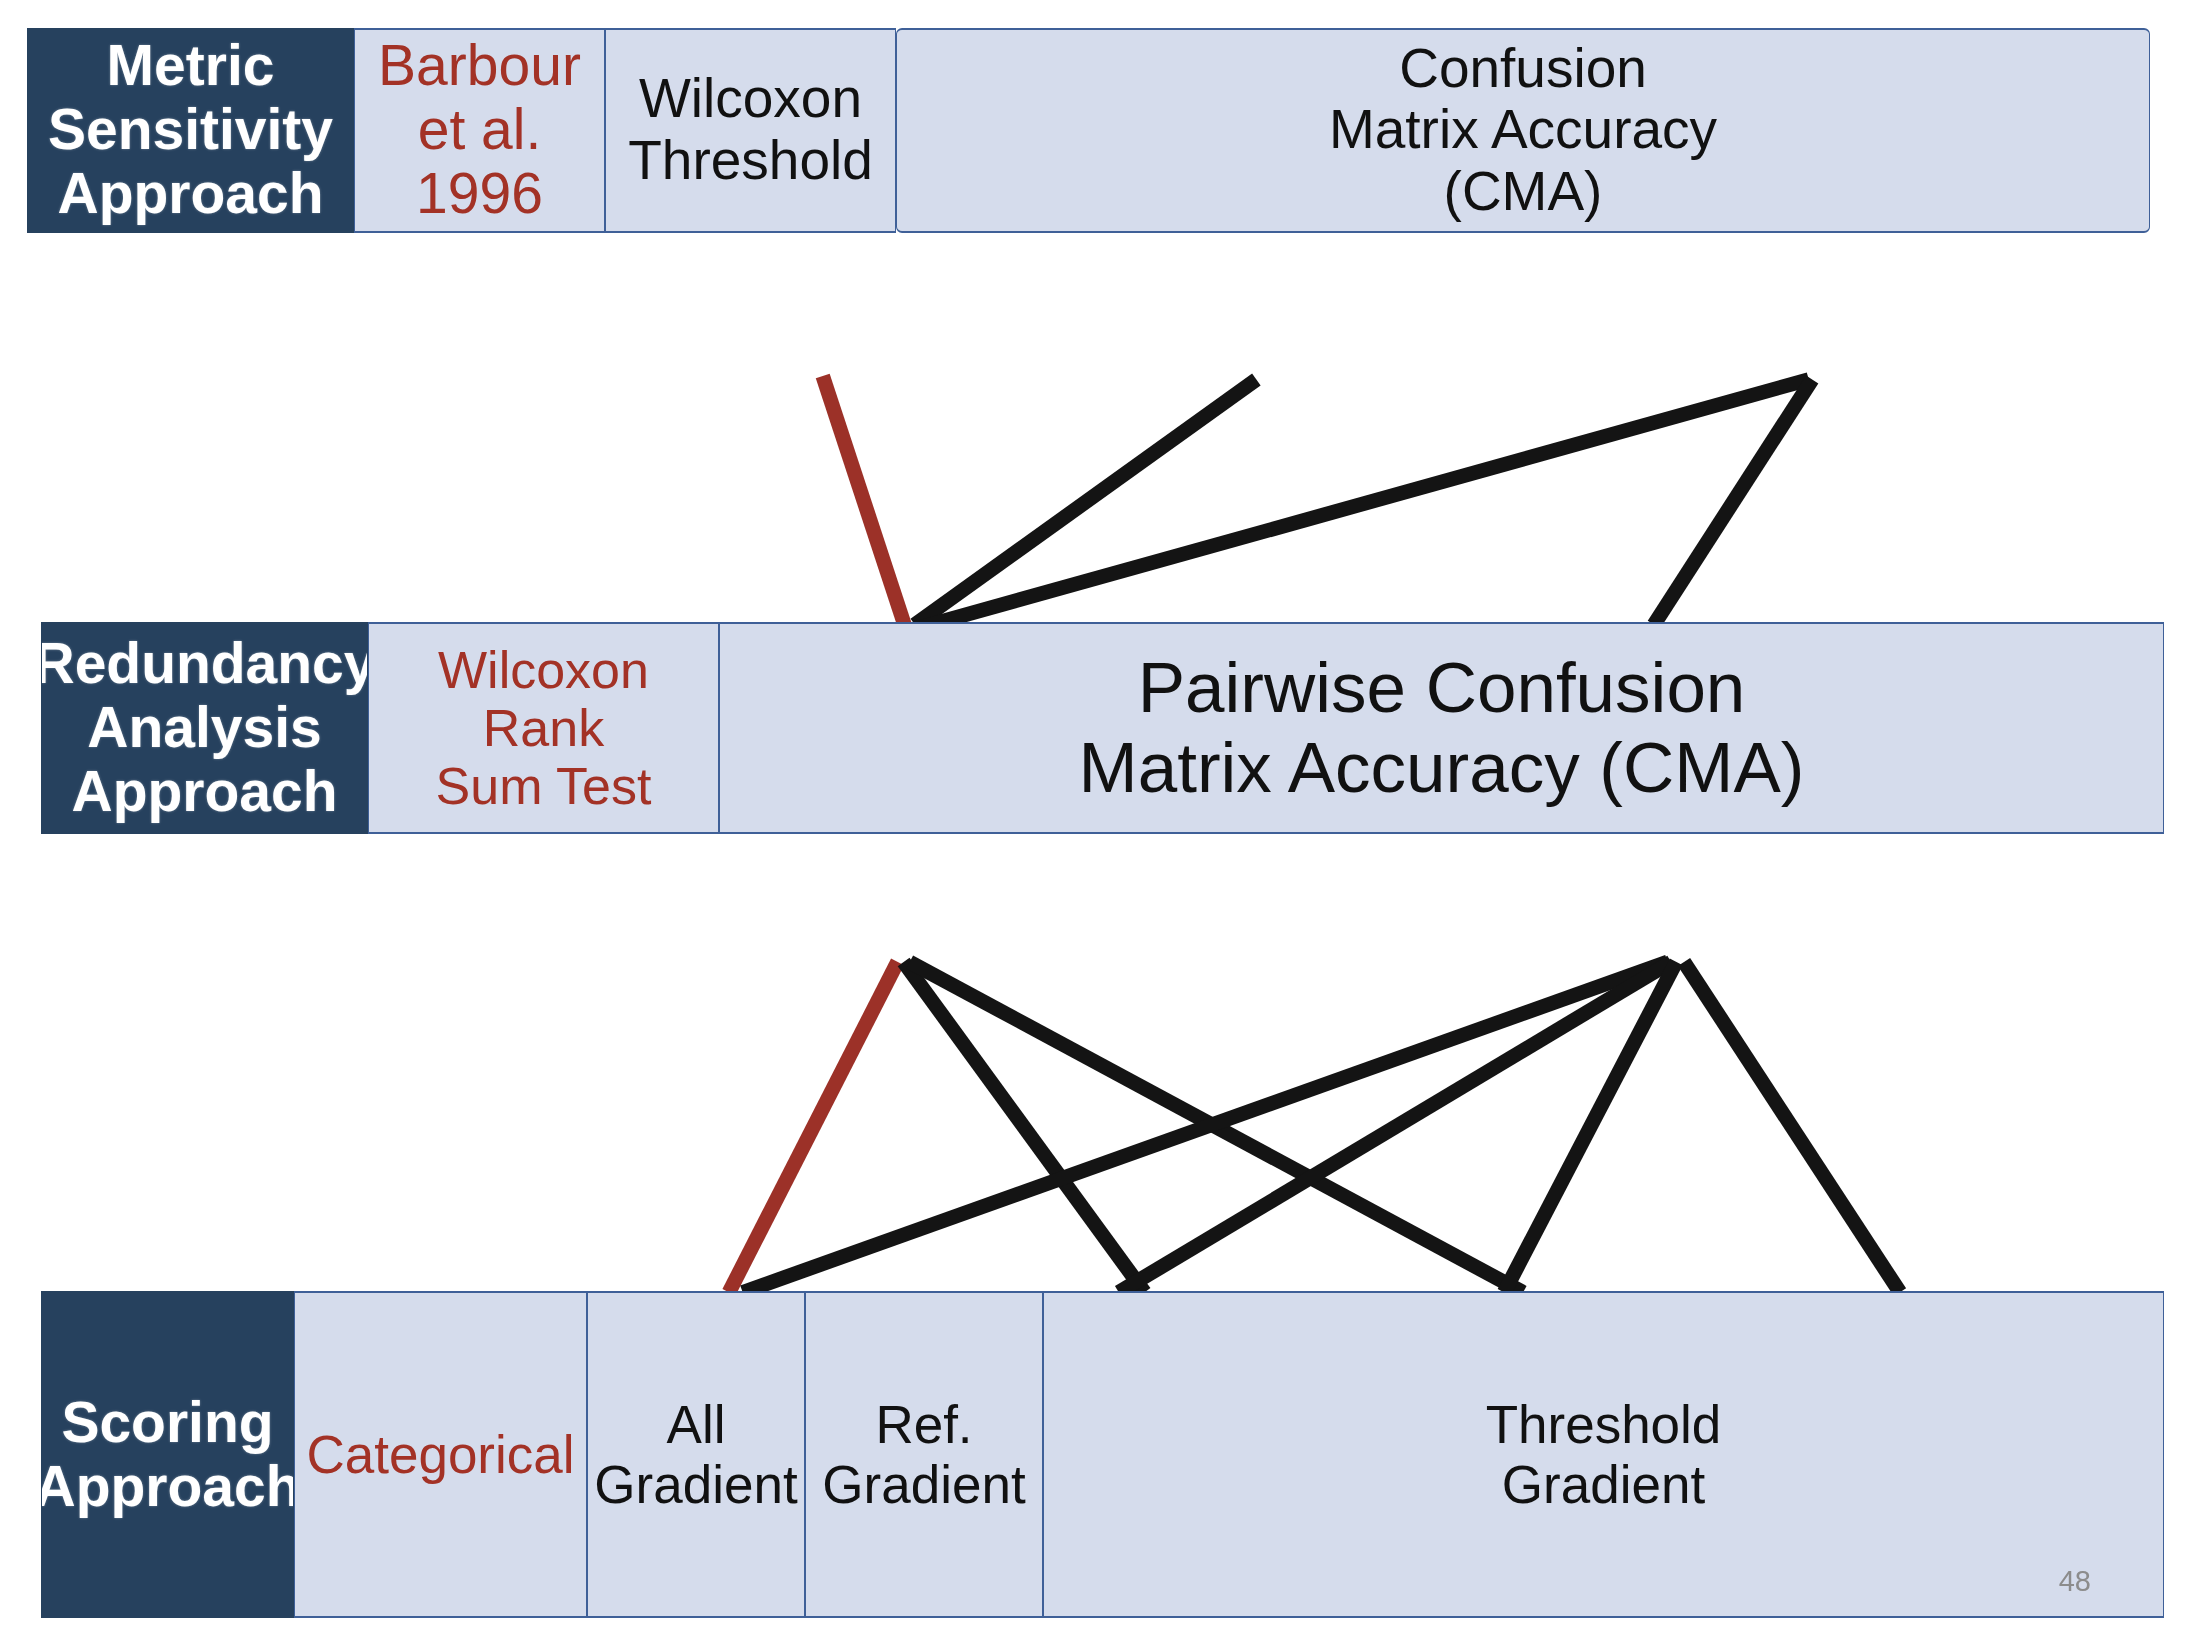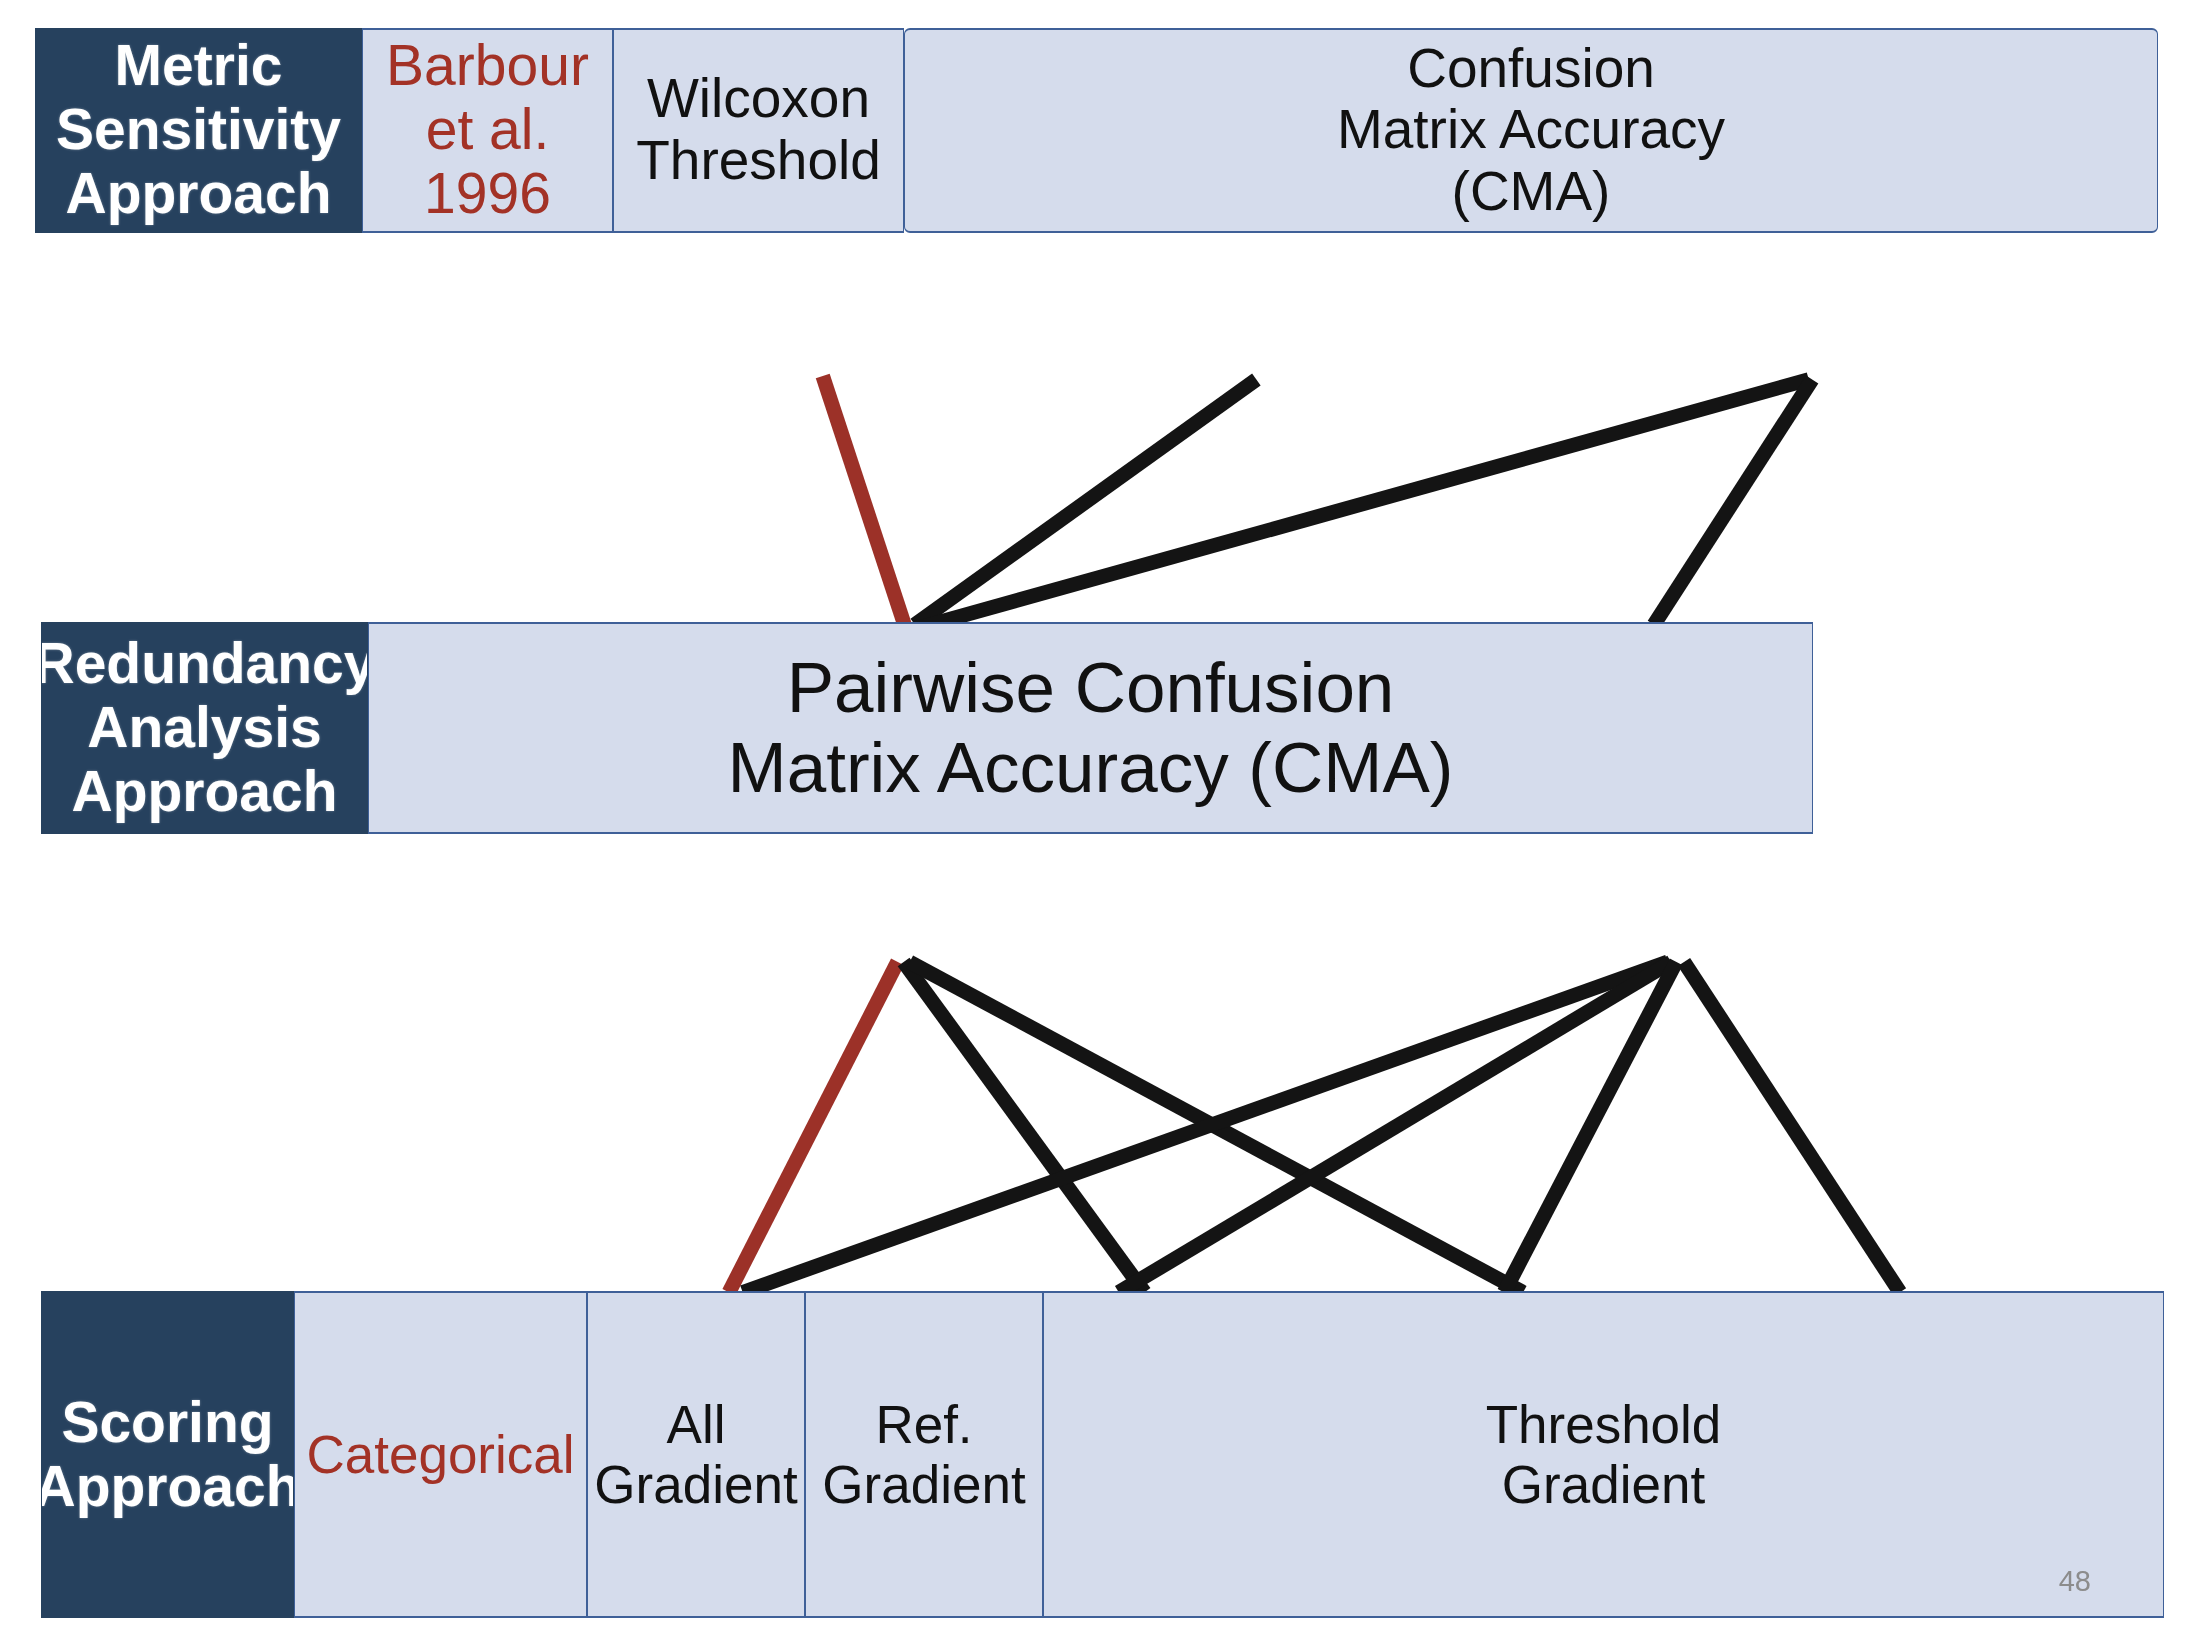--- a/index.html
+++ b/index.html
@@ -61,21 +61,21 @@
   }
   .cell-body + .cell-body {
     border-left-width: 1.7px;
   }
   .txt {
     display: block;
     padding: 0 8.6px;
   }
 
   
-  #row1 { left: 35px; top: 27.5px; width: 2123px; height: 205px; }
+  #row1 { left: 27px; top: 27.5px; width: 2123px; height: 205px; }
   #row1 .cell-head  { width: 327px; font-size: 57px; }
   #row1 .c1 { width: 251px; font-size: 57px; }
   #row1 .c2 { width: 291px; font-size: 55px; }
   #row1 .c3 { width: 1254px; font-size: 55px; border-radius: 6px; }
 
   
   #row2 { left: 41px; top: 622px; width: 2123px; height: 212px; }
   #row2 .cell-head { width: 327px; font-size: 57px; }
   #row2 .c1 { width: 351px; font-size: 52px; }
   #row2 .c2 { width: 1445px; font-size: 71px; }
@@ -138,20 +138,24 @@
 (CMA)</span>
     </div>
   </div>
 
   <div class="row" id="row2">
     <div class="cell cell-head">
       <span class="txt" style="white-space: pre-line;">Redundancy
 Analysis
 Approach</span>
     </div>
+    <div class="cell cell-body c1 highlight">
+      <span class="txt" style="white-space: pre-line;">Wilcoxon Rank
+Sum Test</span>
+    </div>
     <div class="cell cell-body c2">
       <span class="txt" style="white-space: pre-line;">Pairwise Confusion
 Matrix Accuracy (CMA)</span>
     </div>
   </div>
 
   <div class="row" id="row3">
     <div class="cell cell-head">
       <span class="txt" style="white-space: pre-line;">Scoring
 Approach</span>

